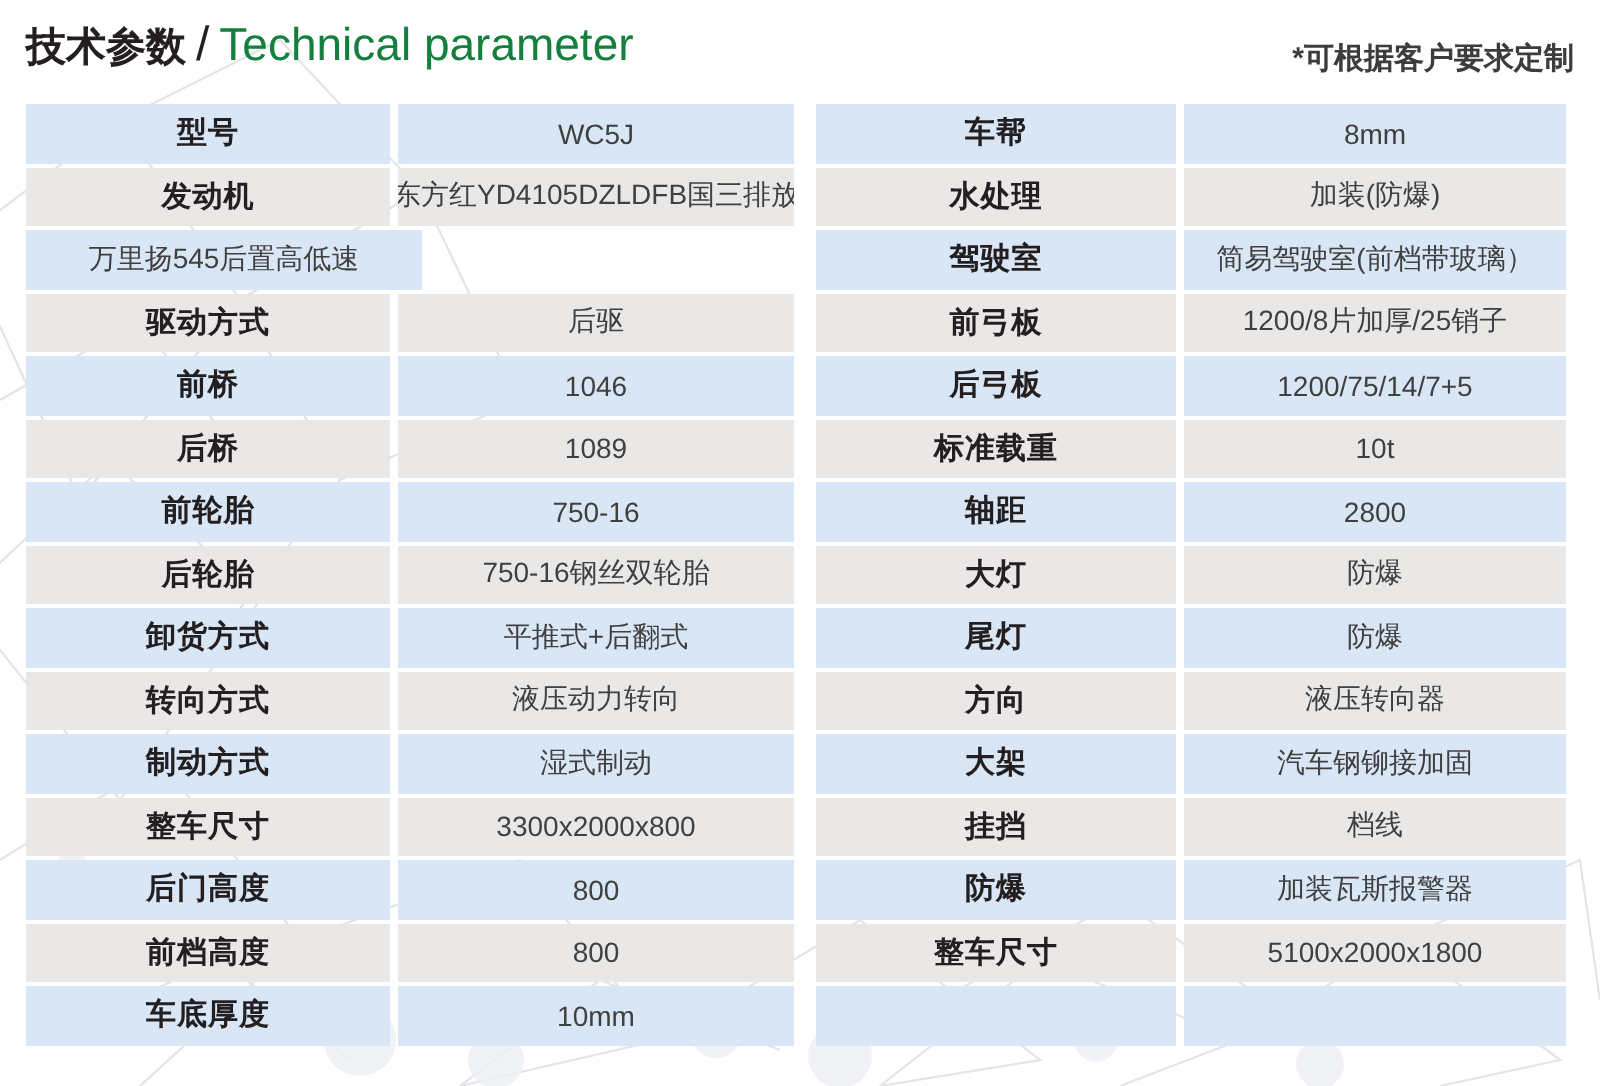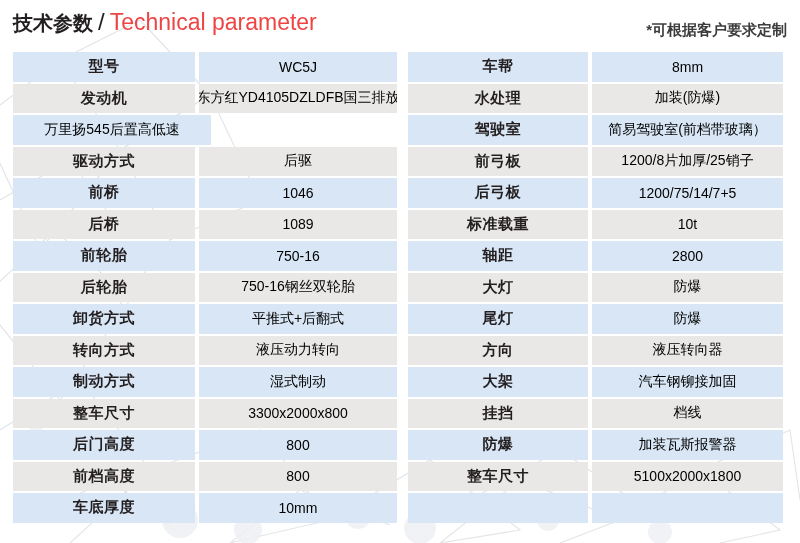--- a/index.html
+++ b/index.html
@@ -54,21 +54,21 @@
   }
   #page-title .t-slash {
     font-size: 24px;
     font-weight: 400;
     color: #231f20;
     padding: 0 5px;
   }
   #page-title .t-latin {
     font-size: 23px;
     font-weight: 400;
-    color: #ef4444;
+    color: #15803d;
   }
   #header-note {
     position: absolute;
     right: 13px;
     top: 20px;
     font-size: 15px;
     font-weight: bold;
     color: #3c3c3c;
     white-space: nowrap;
     line-height: 20px;
@@ -103,21 +103,21 @@
   }
   .cell-label {
     font-size: 15px;
     font-weight: bold;
     color: #231f20;
     letter-spacing: 0.5px;
   }
   .cell-value {
     font-size: 14px;
     font-weight: 400;
-    color: #000000;
+    color: #404040;
   }
 
   
   #table-left  .cell-label { width: 182px; margin-right: 4px; }
   #table-left  .cell-value { width: 198px; }
   
   #table-right .cell-label { width: 180px; margin-right: 4px; }
   #table-right .cell-value { width: 191px; }
 </style>
 </head>

